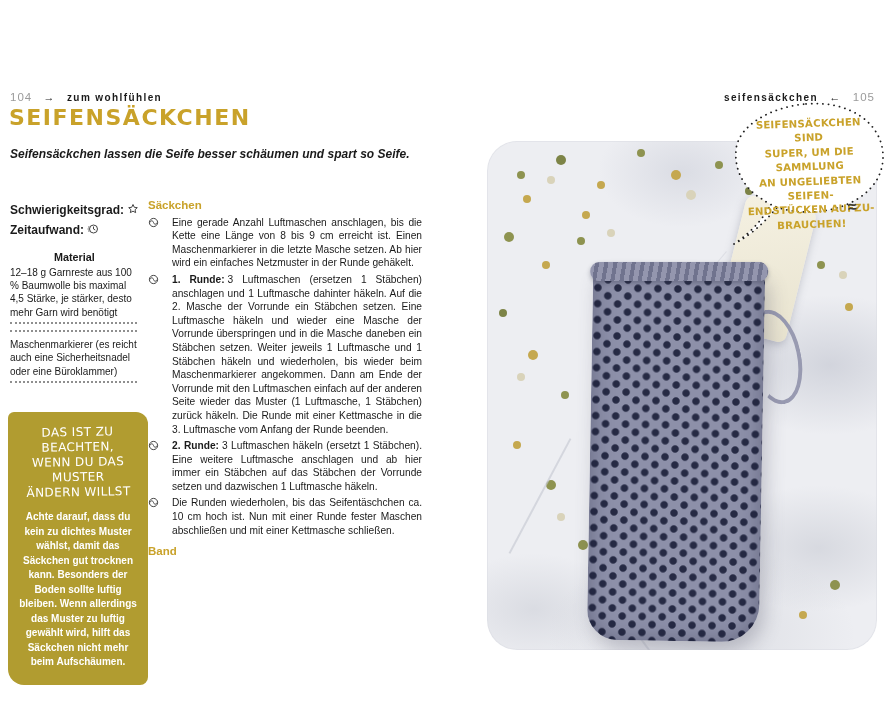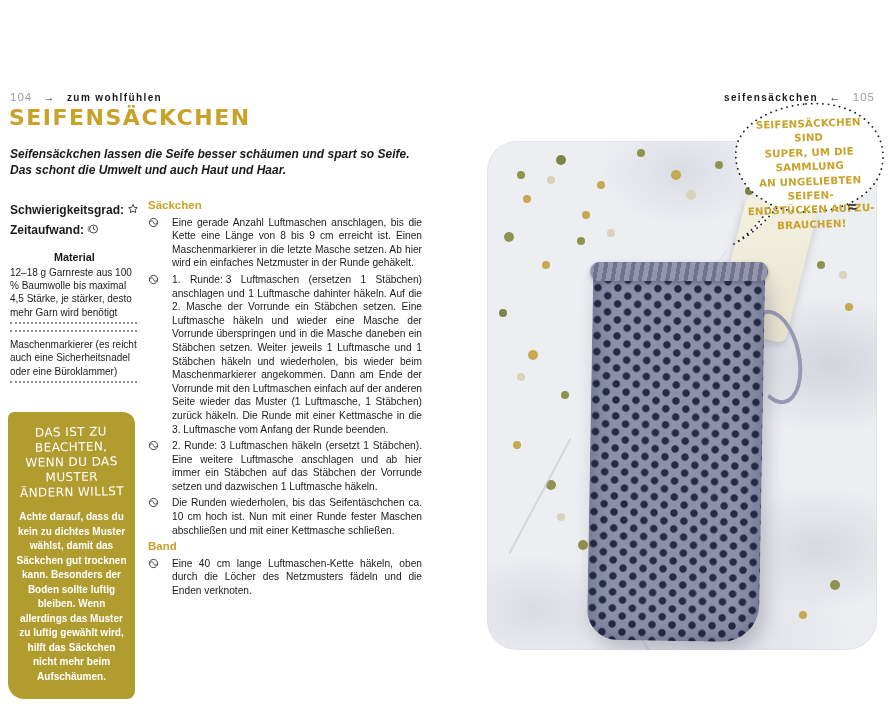--- a/index.html
+++ b/index.html
@@ -22,35 +22,35 @@
            font-size:12px; font-weight:700; font-style:italic; line-height:15.5px; }
   
   .leftcol { position:absolute; left:10px; top:203px; width:127px;
              font-size:10px; line-height:13.3px; }
   .meta-row { display:flex; align-items:center; gap:3px;
               font-weight:700; font-size:12px; margin-bottom:5px; }
   .leftcol h3 { font-size:10.8px; font-weight:700; margin:12px 0 2px;padding-left:44px; }
   .mat-item { margin:1px 0 2px; }
   .dotrule { border-bottom:2px dotted #8f8f8f; height:1px; margin:3px 0 6px; }
   
-  .notebox { position:absolute; left:8px; top:412px; width:127px;
+  .notebox { position:absolute; left:8px; top:412px; width:140px;
              background:#b19c30; color:#fff; text-align:center;
              padding:13px 7px 15px; border-radius:6px 12px 8px 16px; }
   .nb-title { font-family:"DejaVu Sans", sans-serif; font-size:12px; line-height:15px;
               letter-spacing:.4px; transform:rotate(-1deg); margin-bottom:10px; }
   .nb-body { font-size:10px; font-weight:700; line-height:14.5px; }
   
   .midcol { position:absolute; left:148px; top:199px; width:274px;
             font-size:10.2px; line-height:13.6px; }
   .midcol h2 { color:#c9a22a; font-size:11.5px; font-weight:700; margin:0 0 3px; }
-  .midcol h2.band { margin-top:3px; }
+  .midcol h2.band { margin-top:8px; }
   .step { display:flex; gap:12px; margin-bottom:3px; }
   .step .bullet { flex:0 0 12px; padding-top:1px; }
   .step p { flex:1; text-align:justify; }
-  .lead { font-weight:400; }
+  .lead { font-weight:700; }
   .lead:not(:empty) { margin-right:3px; }
   
   .photo { position:absolute; left:487px; top:141px; width:390px; height:509px;
            border-radius:30px; overflow:hidden;
            background-color:#edeef2;
            background-image:
              radial-gradient(160px 100px at 88% 44%, rgba(140,146,165,.28), transparent 70%),
              radial-gradient(150px 90px at 85% 80%, rgba(150,155,170,.25), transparent 70%),
              radial-gradient(130px 80px at 12% 92%, rgba(150,155,170,.22), transparent 70%),
              radial-gradient(220px 130px at 55% 97%, rgba(140,145,160,.18), transparent 70%),
@@ -121,21 +121,20 @@
     <div>
       <span>seifensäckchen</span>
       <span class="arrow">←</span>
       <span class="pagenum">105</span>
     </div>
   </div>
 
   <h1 class="title">SEIFENSÄCKCHEN</h1>
   <p class="intro">
     <span>Seifensäckchen lassen die Seife besser schäumen und spart so Seife.</span><br>
-    <span>Das schont die Umwelt und auch Haut und Haar.</span>
   </p>
 
   <aside class="leftcol">
     <div class="meta-row">
       <span>Schwierigkeitsgrad:</span>
       <span><svg width="12" height="12" viewBox="0 0 24 24">
             <path d="M12 3l2.6 5.6 6 .7-4.5 4.1 1.2 5.9-5.3-3-5.3 3 1.2-5.9L3.4 9.3l6-.7z" fill="none" stroke="#444" stroke-width="2" stroke-linejoin="round"></path>
           </svg></span>
     </div>
     <div class="meta-row">
@@ -189,27 +188,20 @@
     </div>
     <div class="step">
       <span class="bullet"><svg width="11" height="11" viewBox="0 0 24 24">
             <circle cx="12" cy="12" r="9" fill="none" stroke="#333" stroke-width="2"></circle>
             <path d="M4 12c3-5 6-5 8 0s5 5 8 0" fill="none" stroke="#333" stroke-width="2"></path>
           </svg></span>
       <p><span class="lead"></span><span>Die Runden wiederholen, bis das Seifentäschchen ca. 10 cm hoch ist. Nun mit einer Runde fester Maschen abschließen und mit einer Kettmasche schließen.</span></p>
     </div>
 
     <h2 class="band">Band</h2>
-    <div class="step">
-      <span class="bullet"><svg width="11" height="11" viewBox="0 0 24 24">
-            <circle cx="12" cy="12" r="9" fill="none" stroke="#333" stroke-width="2"></circle>
-            <path d="M4 12c3-5 6-5 8 0s5 5 8 0" fill="none" stroke="#333" stroke-width="2"></path>
-          </svg></span>
-      <p><span class="lead"></span><span>Eine 40 cm lange Luftmaschen-Kette häkeln, oben durch die Löcher des Netzmusters fädeln und die Enden verknoten.</span></p>
-    </div>
   </main>
 
   <figure class="photo">
     <span class="flowers"></span>
     <span class="vein v1"></span>
     <span class="vein v2"></span>
     <span class="vein v3"></span>
     <span class="soap"></span>
     <span class="cord"></span>
     <span class="sachet"></span>

